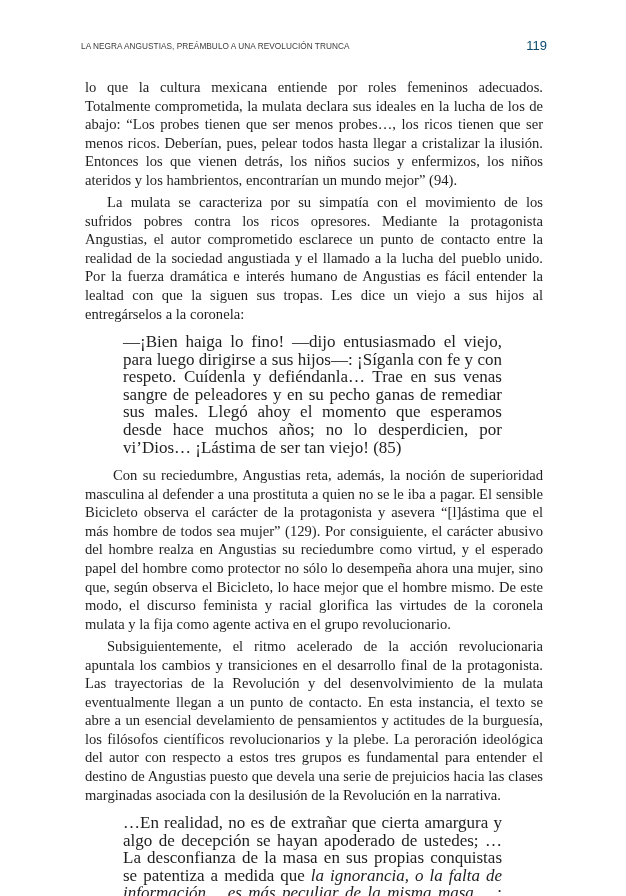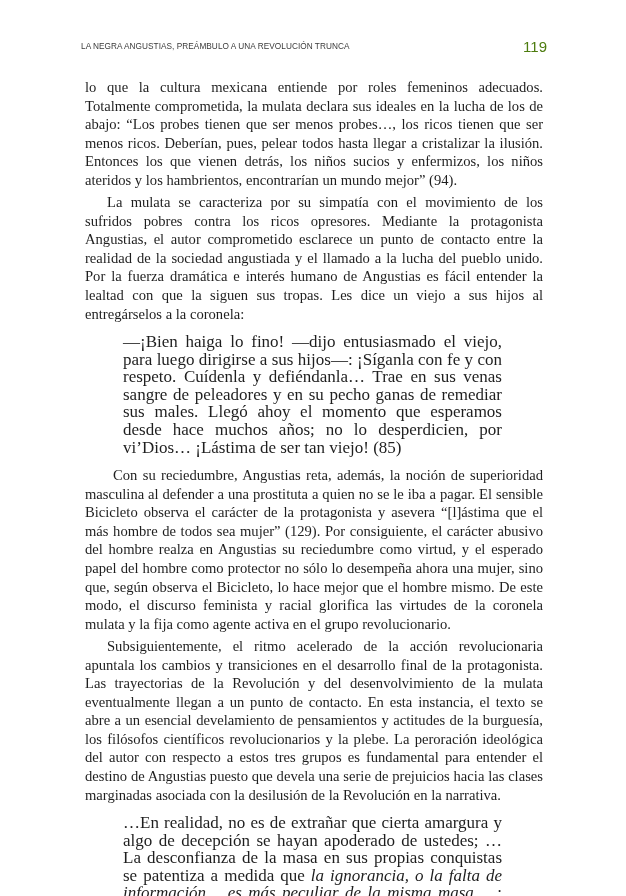--- a/index.html
+++ b/index.html
@@ -4,21 +4,21 @@
 <style>
   html, body { margin: 0; padding: 0; background: #ffffff; }
   body { width: 626px; height: 896px; position: relative; overflow: hidden; }
   .header {
     position: absolute; left: 81px; top: 40px; width: 466px; height: 16px;
     font-family: "Liberation Sans", sans-serif; font-size: 9.6px; color: #3a3a3a;
     letter-spacing: 0.05px; transform: scaleX(0.86); transform-origin: left center;
   }
   .pagenum {
     position: absolute; right: 79px; top: 38px;
-    font-family: "Liberation Sans", sans-serif; font-size: 15px; color: #4d7c0f;
+    font-family: "Liberation Sans", sans-serif; font-size: 13px; color: #0c4a6e;
   }
   .body {
     position: absolute; left: 81px; top: 74px; width: 466px;
     font-family: "Liberation Serif", serif; font-size: 14.6px; line-height: 18.55px;
     color: #1e1e1e; text-align: justify;
   }
   .body p { margin: 4px; hyphens: manual; }
   .body p.indent { text-indent: 28px; }
   .body p.indent-sm { text-indent: 22px; }
   .quote {

